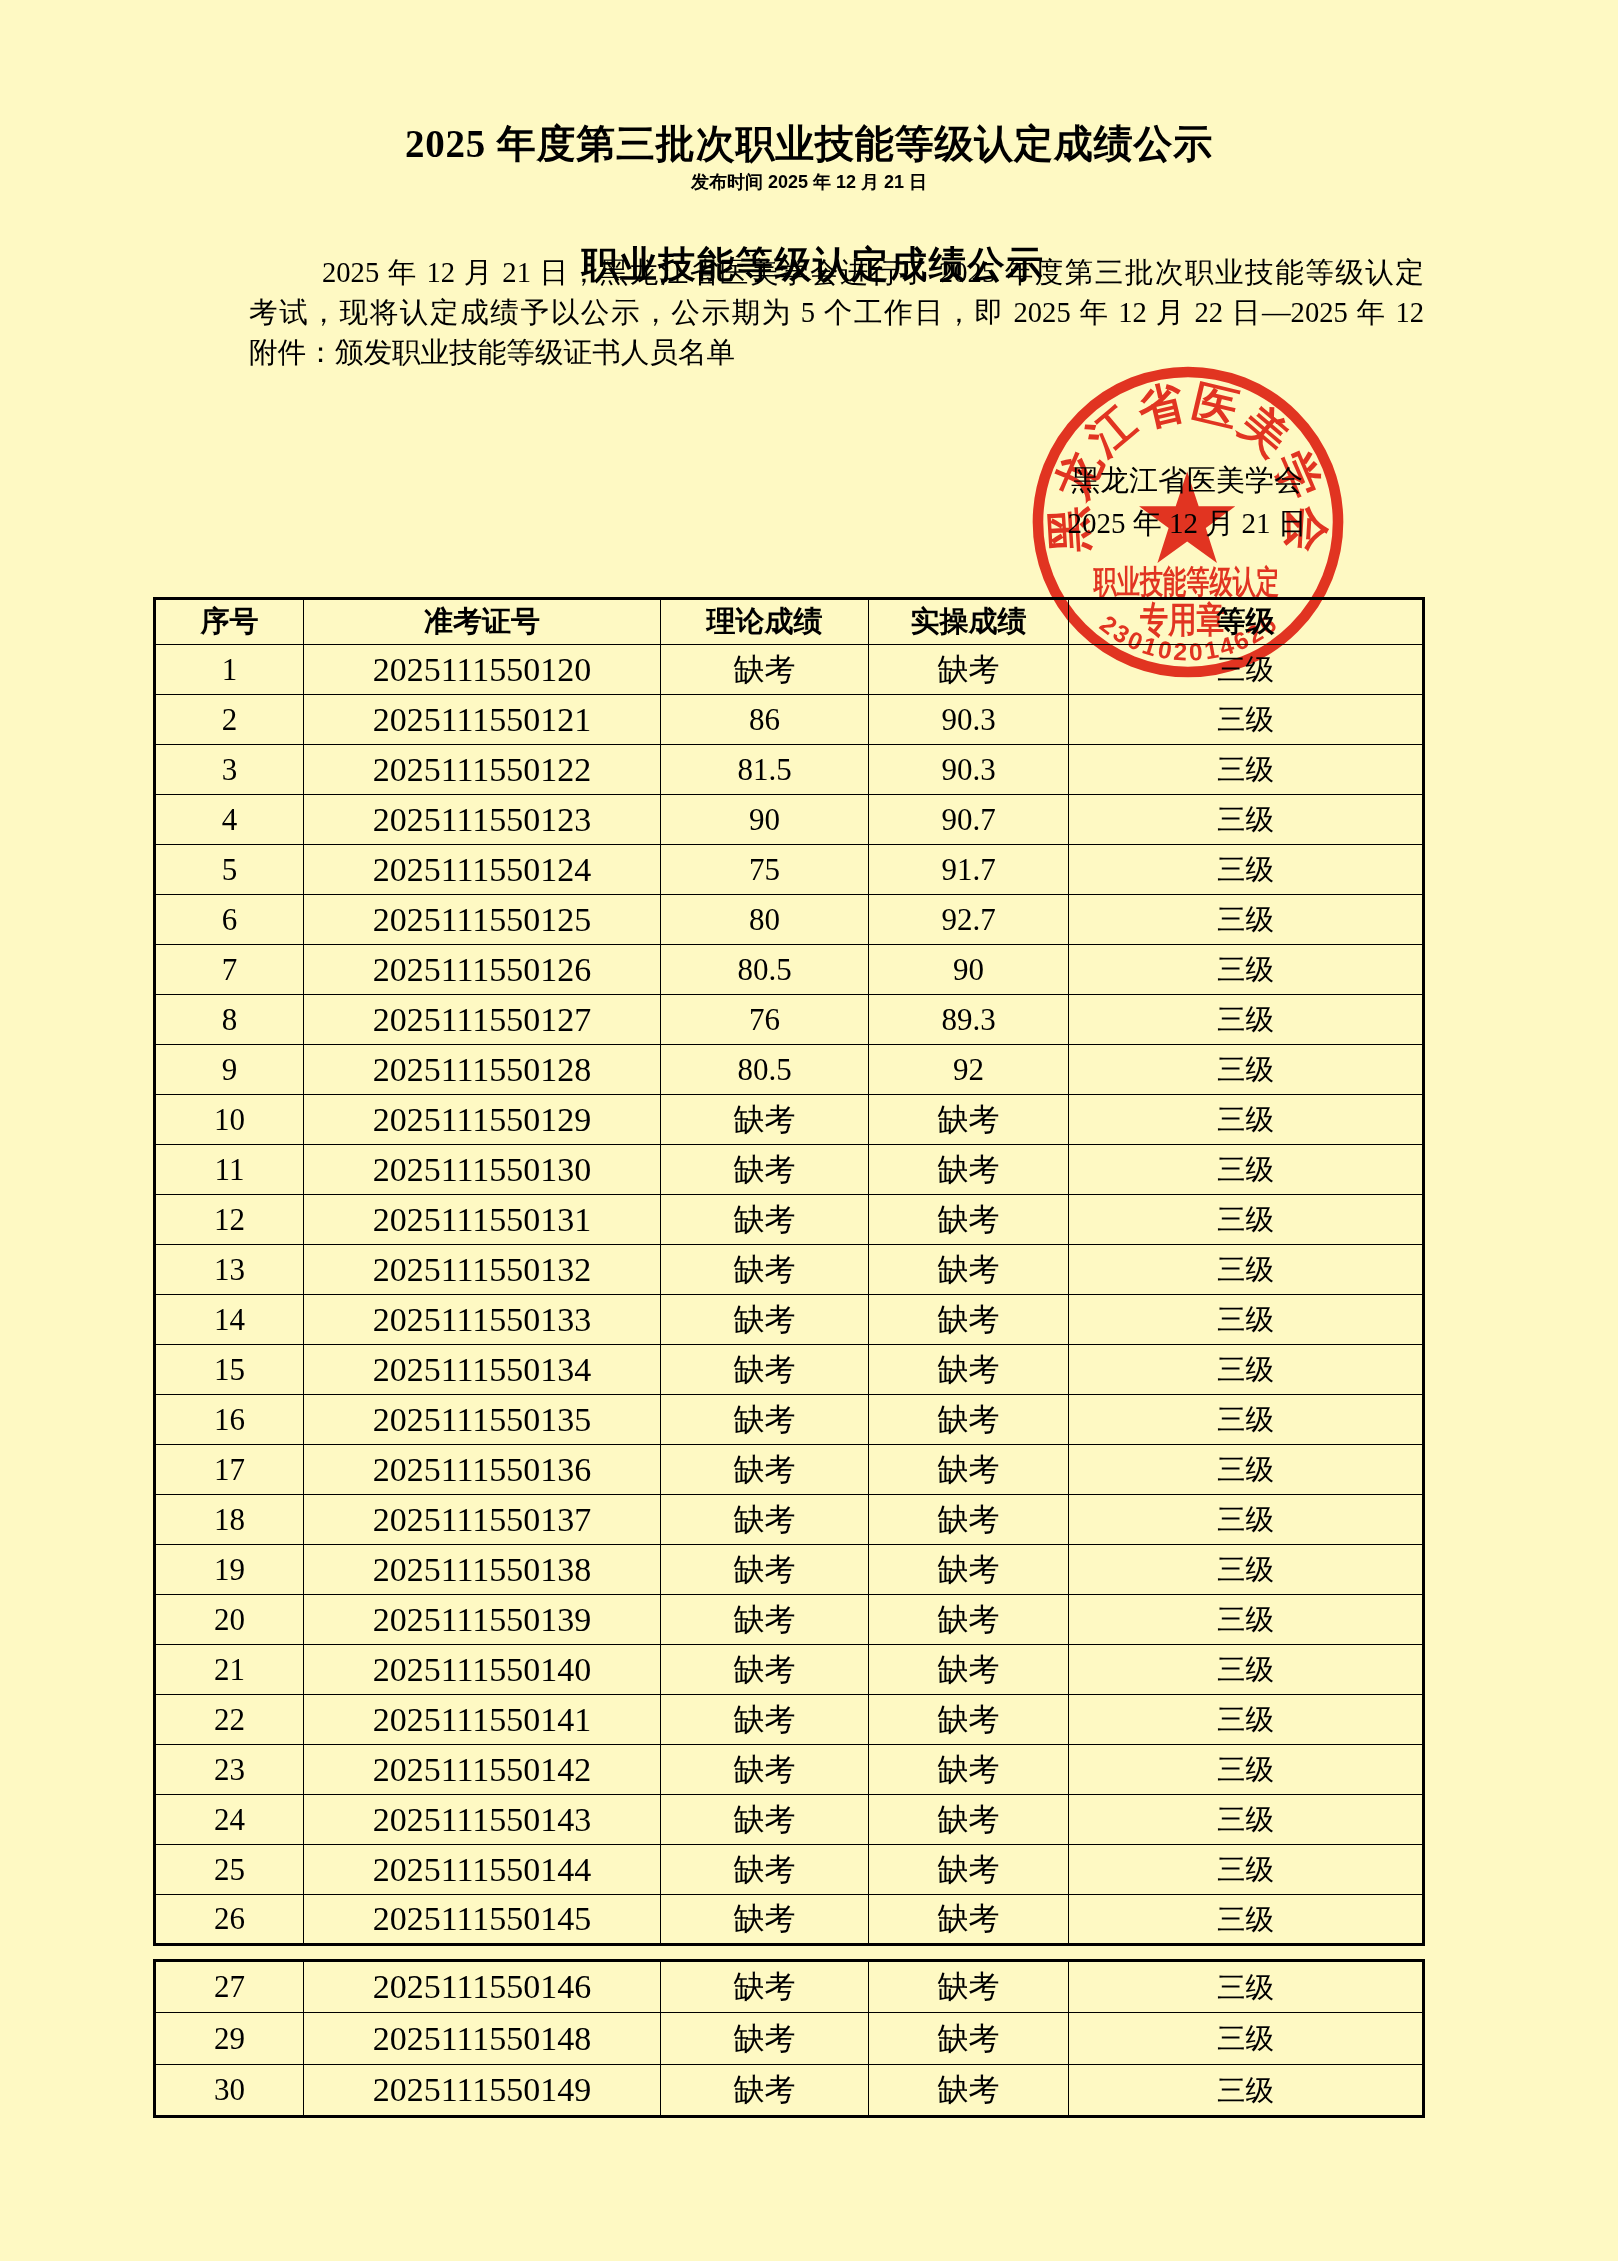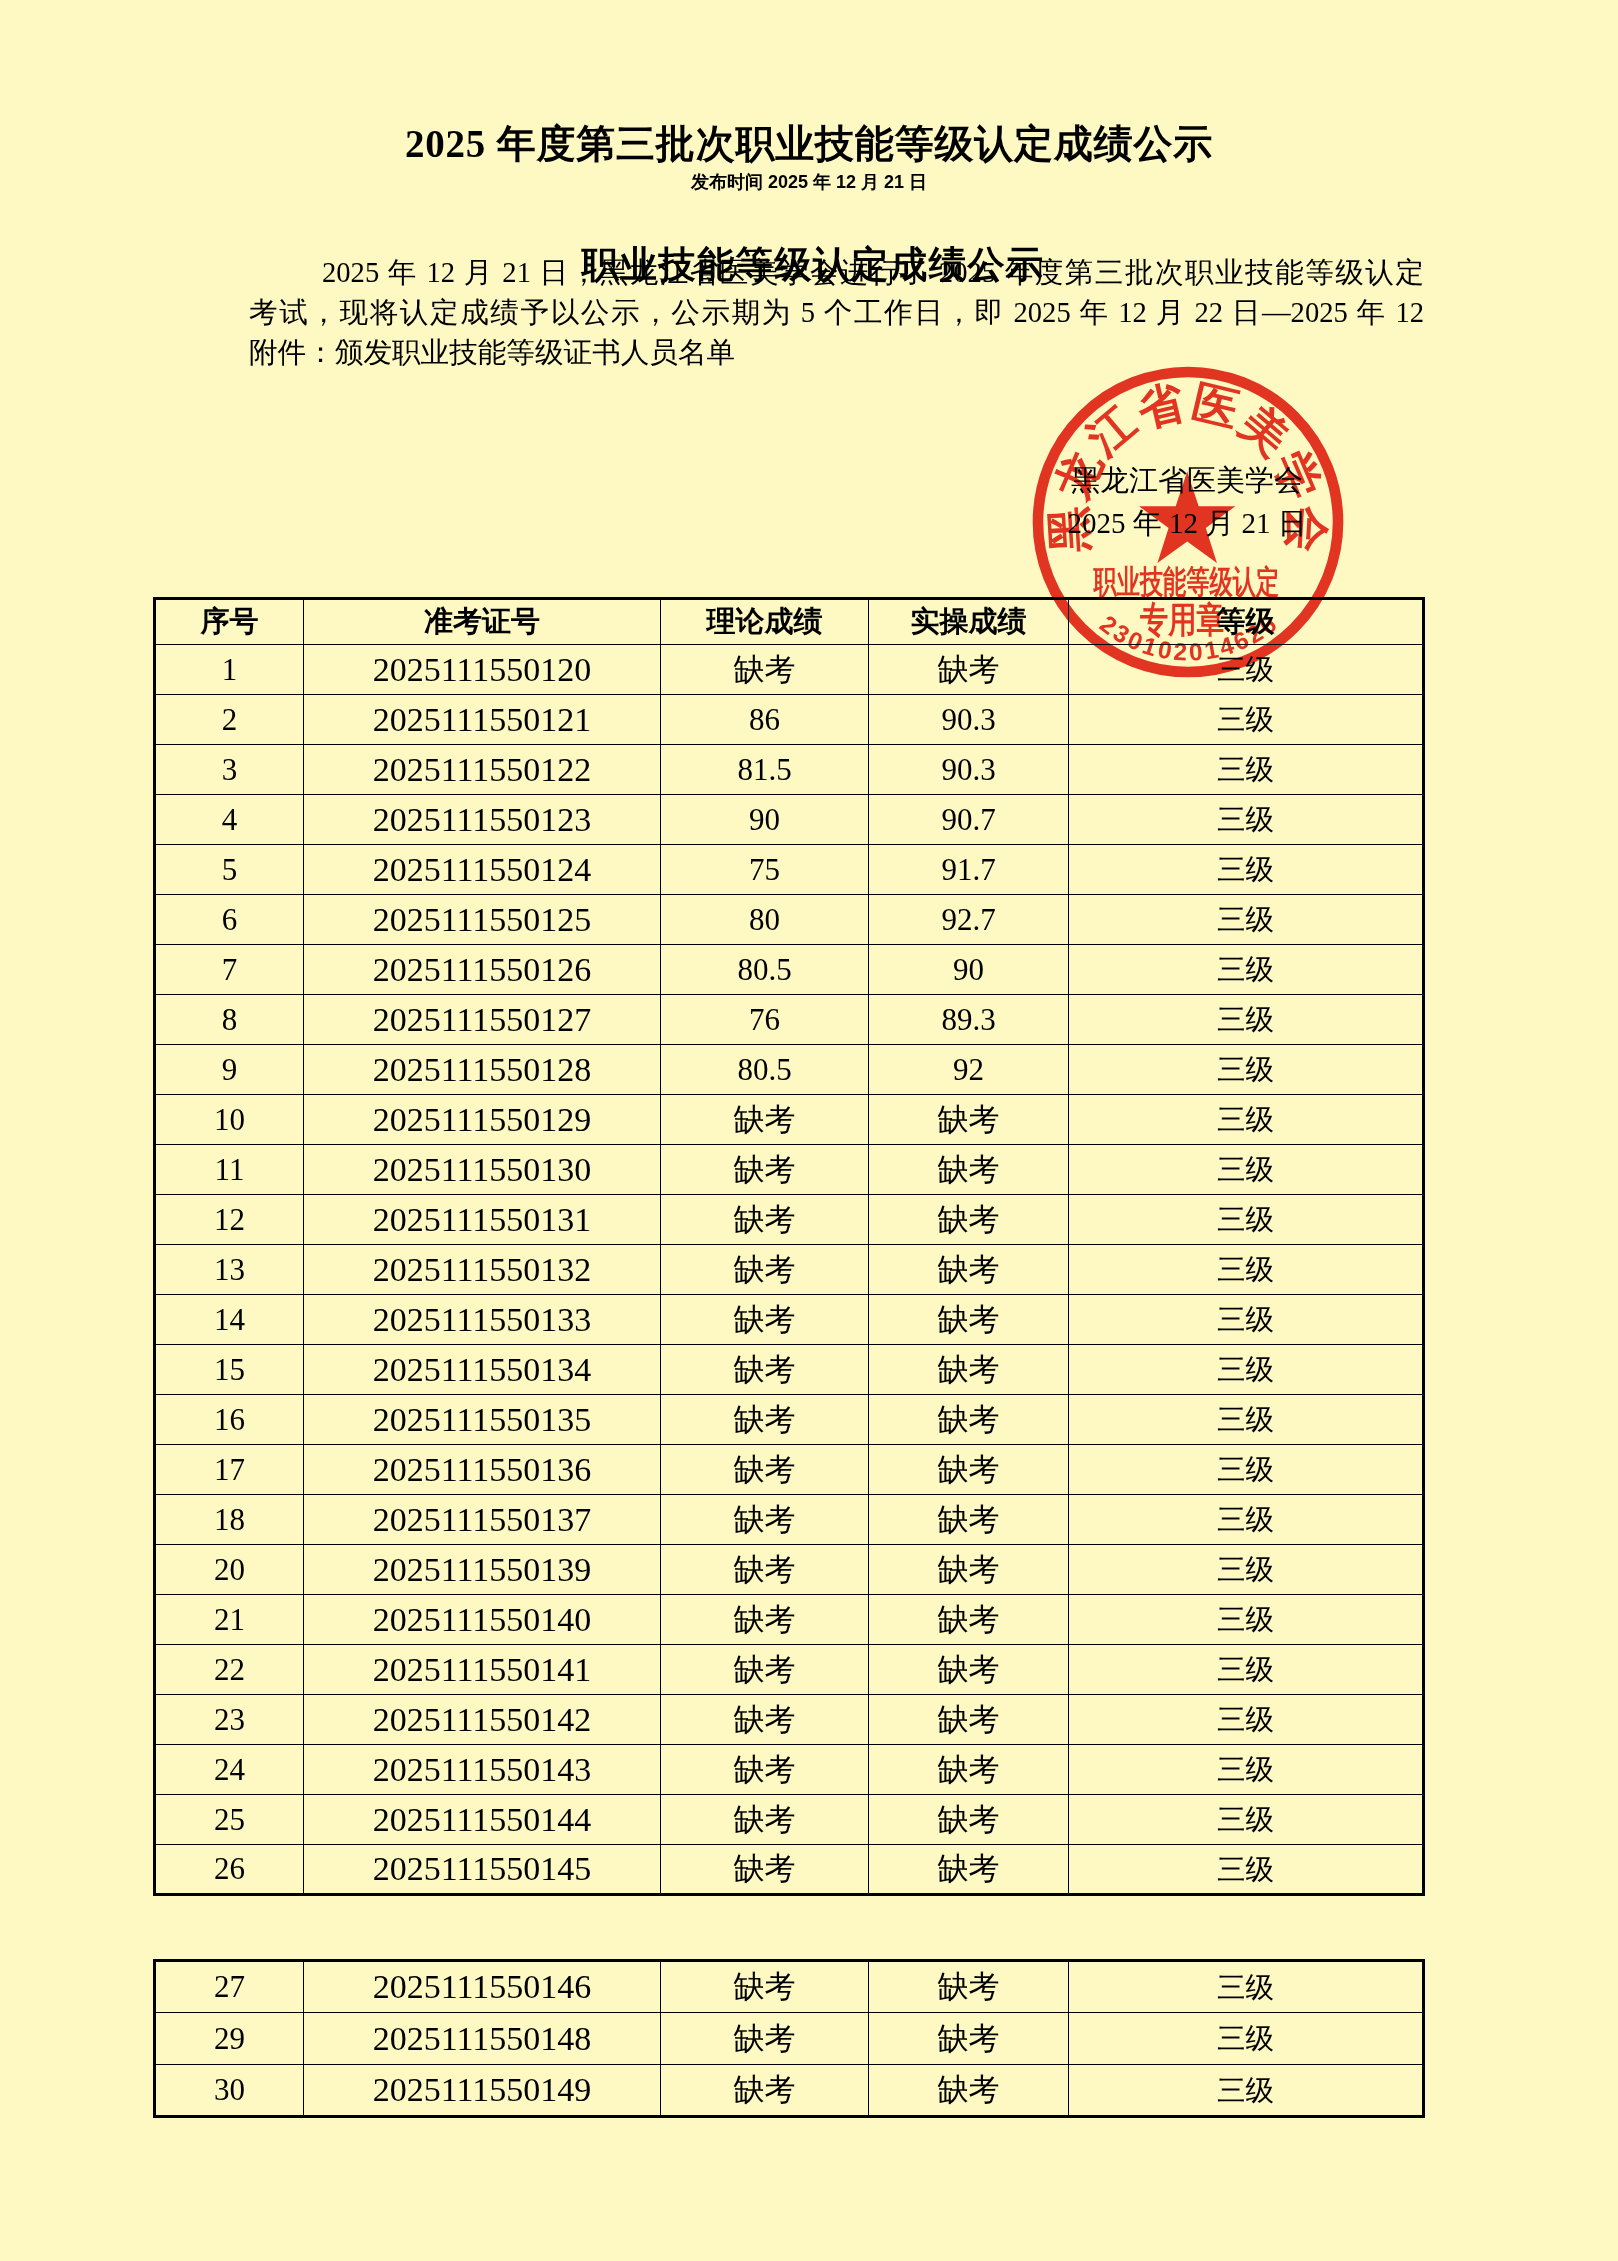--- a/index.html
+++ b/index.html
@@ -229,20 +229,27 @@
           <td class="c4">三级</td>
         </tr>
         <tr>
           <td class="c0">18</td>
           <td class="c1">2025111550137</td>
           <td class="c2">缺考</td>
           <td class="c3">缺考</td>
           <td class="c4">三级</td>
         </tr>
         <tr>
+          <td class="c0">19</td>
+          <td class="c1">2025111550138</td>
+          <td class="c2">缺考</td>
+          <td class="c3">缺考</td>
+          <td class="c4">三级</td>
+        </tr>
+        <tr>
           <td class="c0">20</td>
           <td class="c1">2025111550139</td>
           <td class="c2">缺考</td>
           <td class="c3">缺考</td>
           <td class="c4">三级</td>
         </tr>
         <tr>
           <td class="c0">21</td>
           <td class="c1">2025111550140</td>
           <td class="c2">缺考</td>

